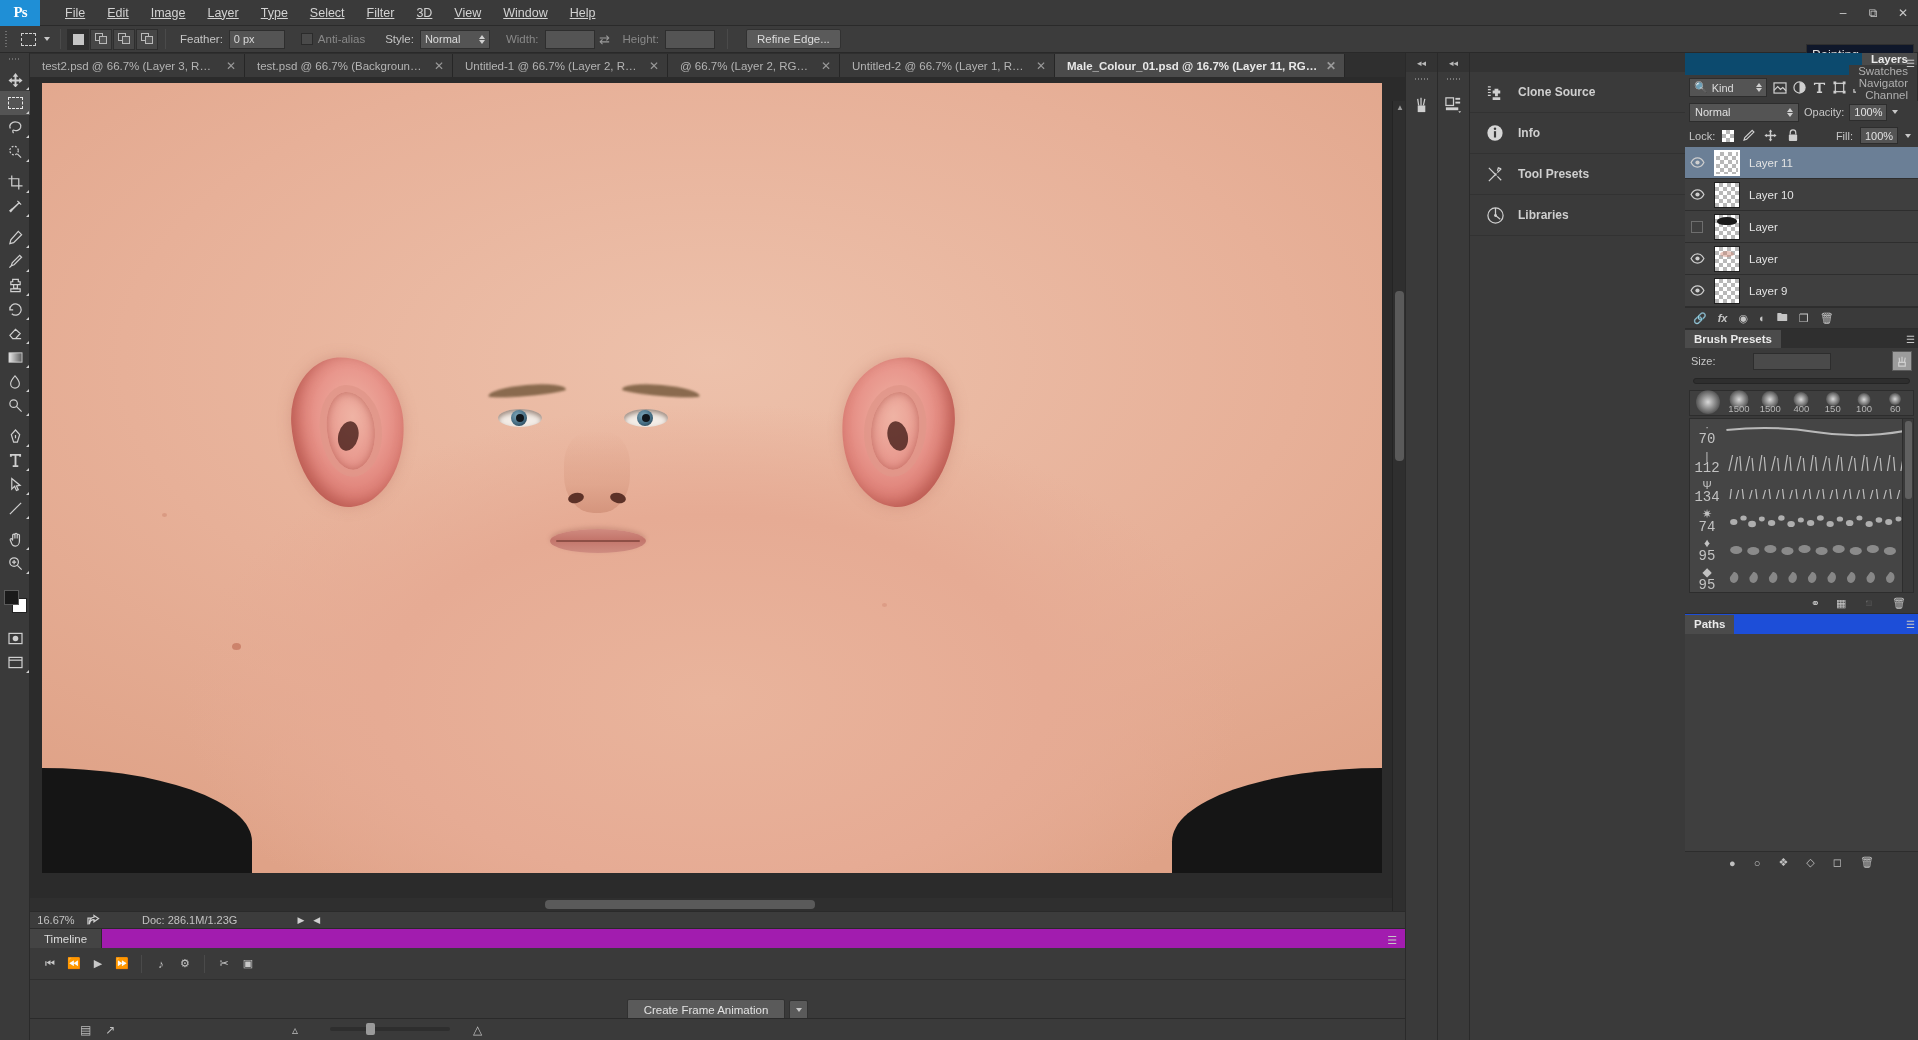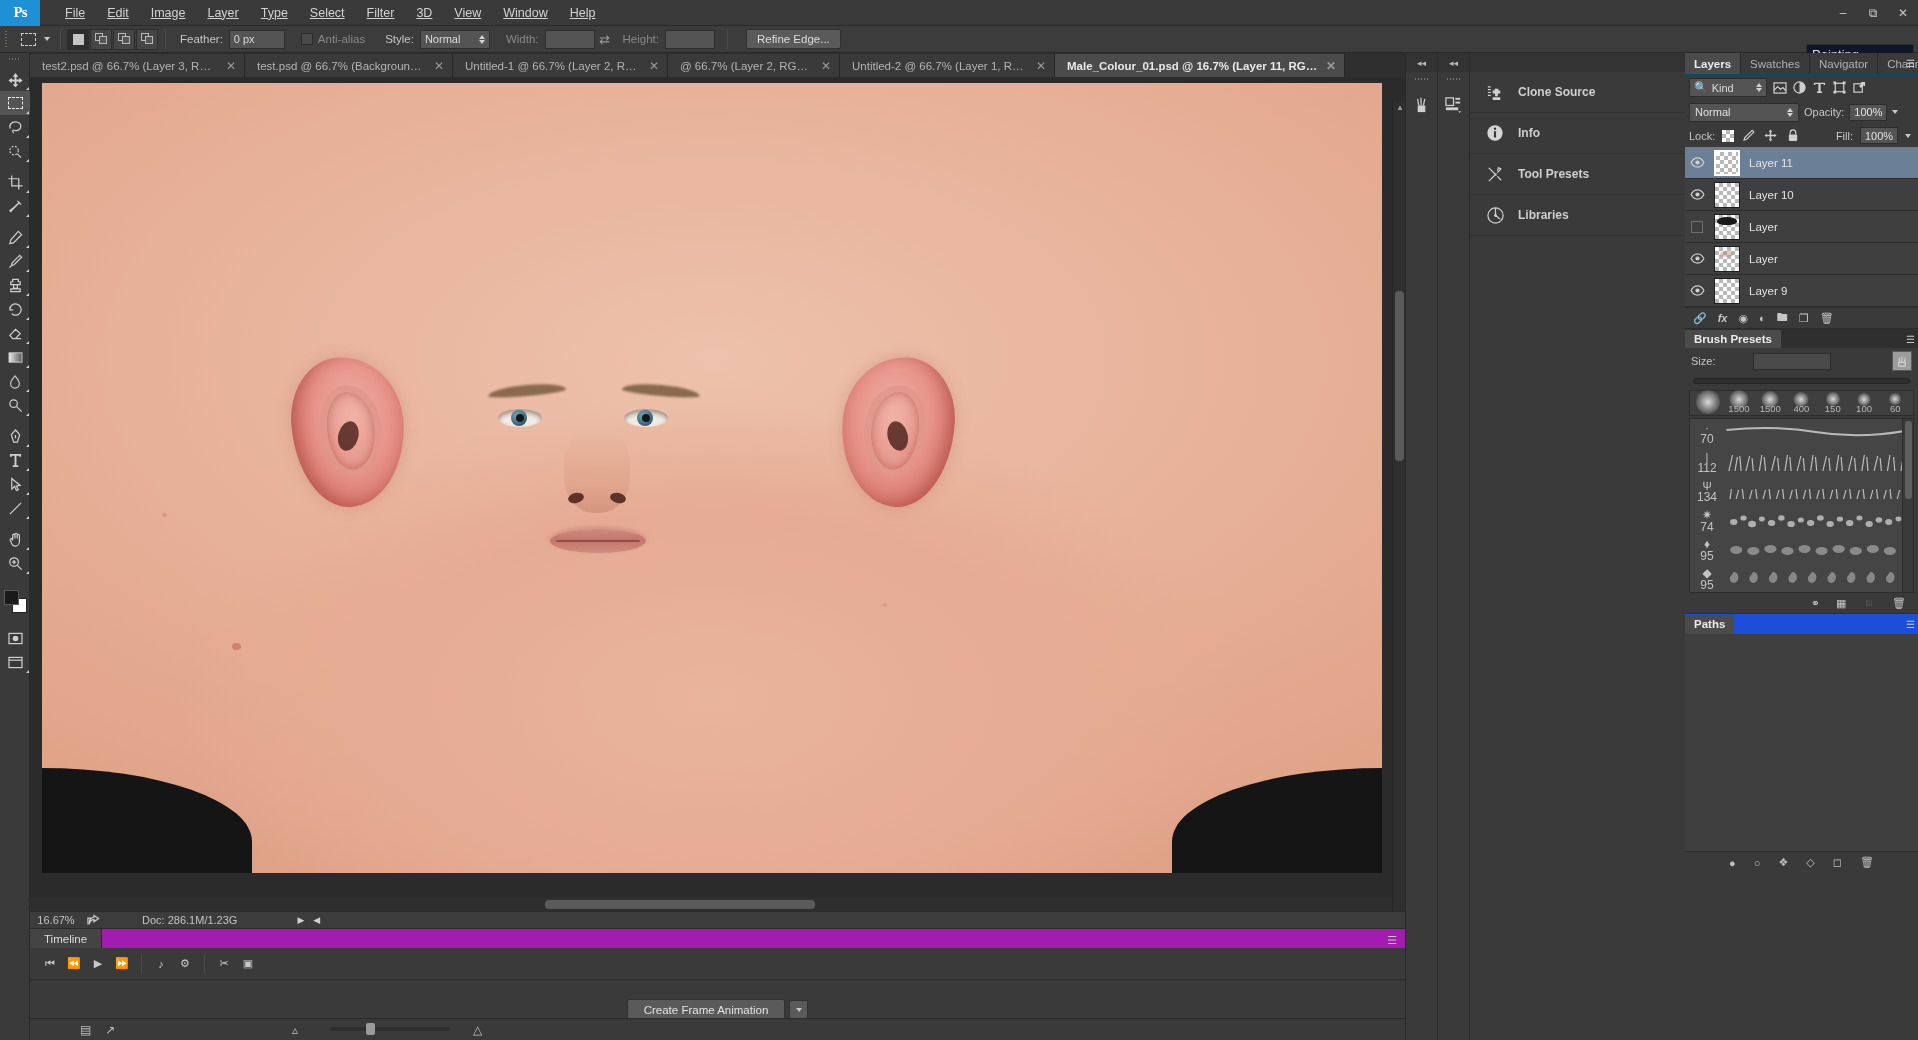--- a/index.html
+++ b/index.html
@@ -298,21 +298,21 @@
   }
   .ip-head { height:19px; background:#333; }
   .ip-row {
     height:41px; display:flex; align-items:center; gap:12px; padding-left:14px;
     border-bottom:1px solid #323232; color:#cfcfcf; font-size:12px; font-weight:bold;
   }
   .ip-row .ic { width:22px; display:flex; align-items:center; justify-content:center; }
 
   
   .rightdock { position:absolute; left:1685px; top:53px; width:233px; height:987px; background:#3a3a3a; }
-  .panel-tabs { display:flex; height:22px; background:#0c4a6e; position:relative; }
+  .panel-tabs { display:flex; height:22px; background:#0c4a6e; align-items:flex-end; position:relative;flex-direction:column; }
   .ptab {
     height:21px; padding:0 9px; display:flex; align-items:center; font-size:11.5px;
     color:#b0b0b0; background:#3a3a3a; border-right:1px solid #2a2a2a; white-space:nowrap;
   }
   .ptab.active { background:#4b4b4b; color:#eaeaea; font-weight:bold; }
   .panel-menu { position:absolute; right:3px; top:5px; color:#c6c6c6; font-size:10px; }
 
   .lay-filter { height:25px; display:flex; align-items:center; padding:0 4px; gap:5px; background:#3a3a3a; }
   .filter-box {
     width:78px; height:19px; background:#545454; border:1px solid #2d2d2d;
@@ -365,21 +365,21 @@
 
   .bp-strip { height:26px; display:flex; align-items:flex-end; padding:0 2px; background:#3f3f3f; border:1px solid #2d2d2d; margin:2px 4px 0;}
   .bp-cell { flex:1; display:flex; align-items:flex-end; justify-content:center; position:relative; height:26px; }
   .bp-dot { position:absolute; left:50%; top:3px; transform:translateX(-50%); border-radius:50%;
             background:radial-gradient(circle,#d8d8d8 0%, rgba(216,216,216,.15) 70%, rgba(216,216,216,0) 100%); }
   .bp-num { font-size:9.5px; color:#b8b8b8; position:relative; z-index:2; padding-bottom:1px; }
 
   .bp-list { margin:2px 4px 0; background:#454545; border:1px solid #2d2d2d; height:175px; position:relative; overflow:hidden; }
   .bp-item { height:29px; display:flex; align-items:center; position:relative; }
   .bp-ico { width:34px; display:flex; flex-direction:column; align-items:center; justify-content:center; }
-  .bp-ico .n { font-size:12px; color:#c2c2c2; margin-top:-2px; }
+  .bp-ico .n { font-size:14px; color:#c2c2c2; margin-top:-2px;font-family:Liberation Mono, monospace; }
   .bp-stroke { flex:1; height:24px; margin-right:6px; }
   .bp-scroll { position:absolute; right:0; top:0; width:11px; height:175px; background:#3a3a3a; border-left:1px solid #2d2d2d; }
   .bp-scroll .th { position:absolute; left:2px; top:2px; width:7px; height:78px; background:#606060; border-radius:3px; }
 
   .bp-bottom {
     height:21px; display:flex; align-items:center; justify-content:flex-end; gap:16px;
     padding-right:12px; color:#c5c5c5; font-size:11px; border-bottom:1px solid #2d2d2d;
   }
 
   .paths-head { height:20px; background:#1d4ed8; display:flex; align-items:center; position:relative; }

